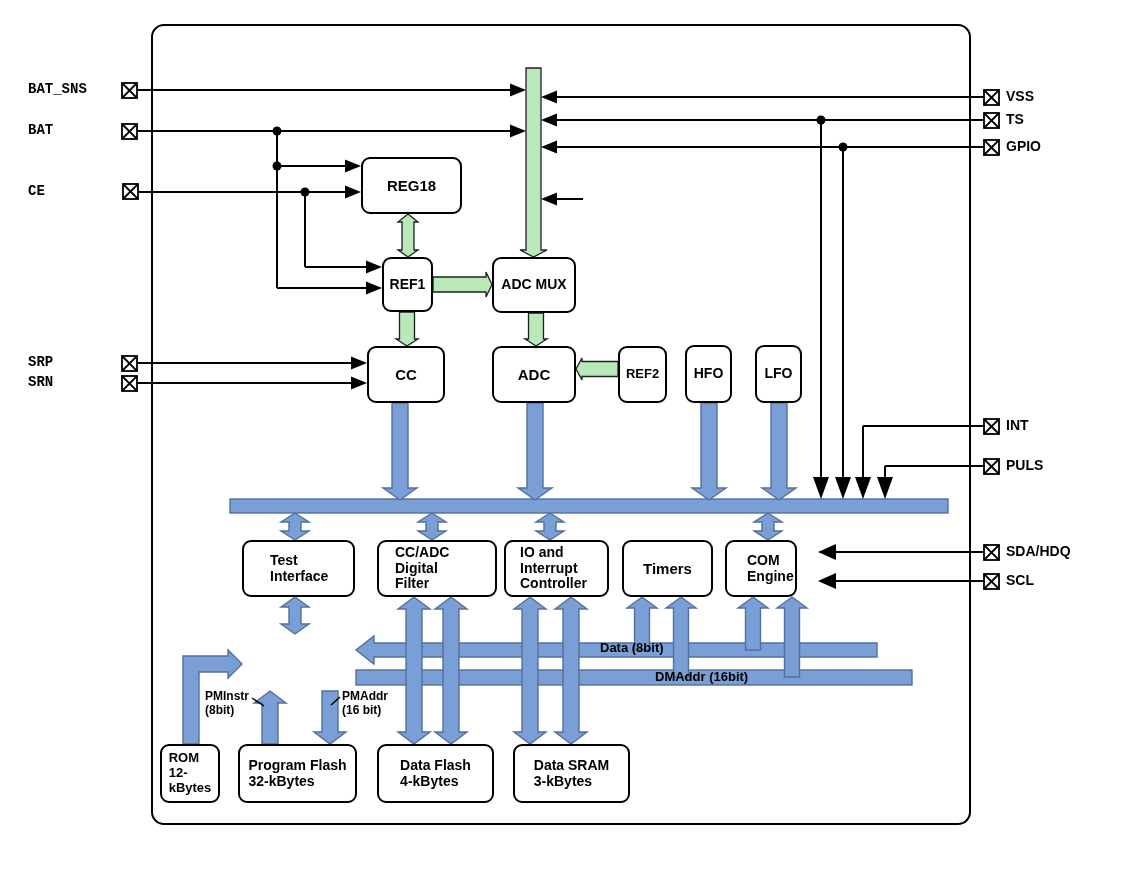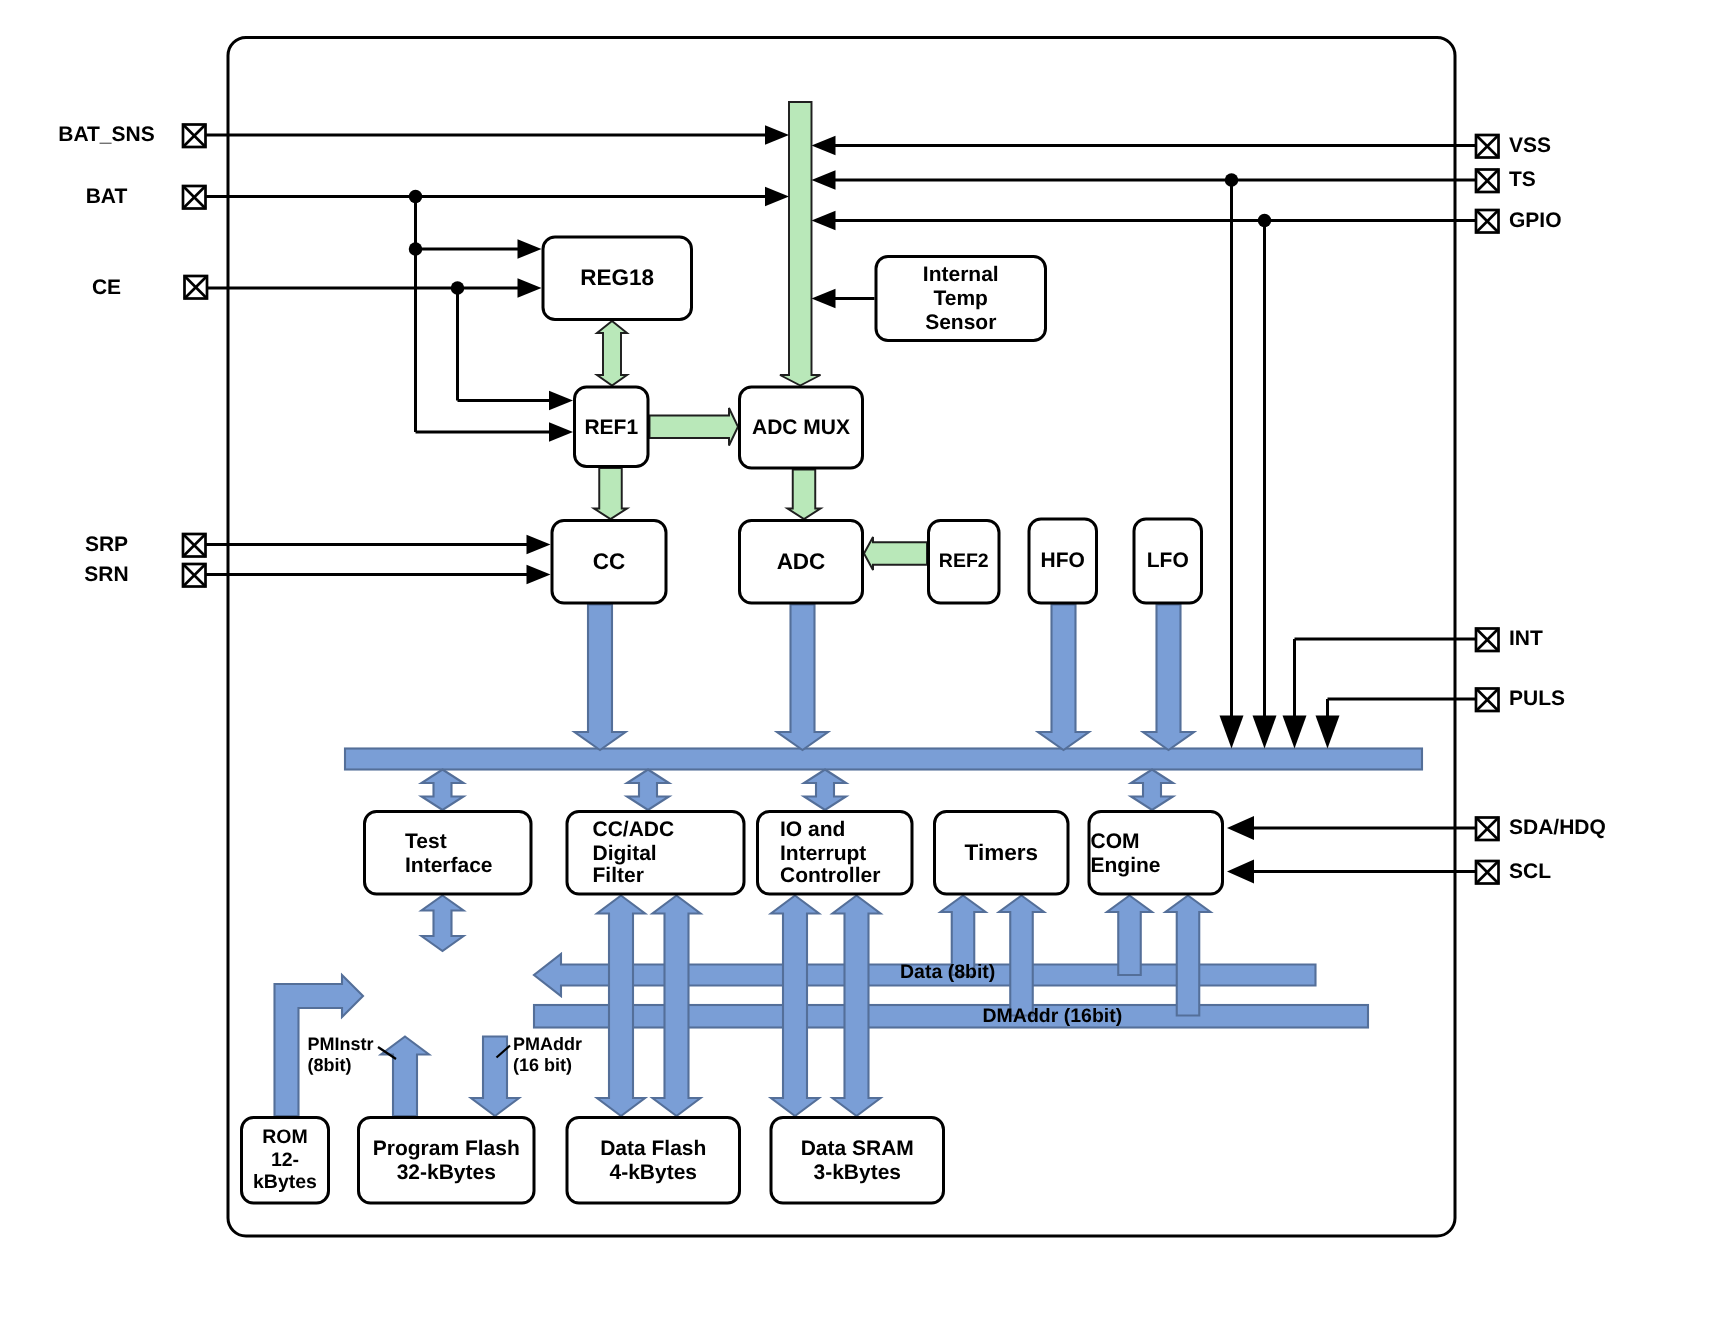--- a/index.html
+++ b/index.html
@@ -1,25 +1,25 @@
 <!DOCTYPE html>
 <html><head>
 <meta charset="utf-8">
 <style>
   html,body{margin:0;padding:0;background:#fff;}
   #canvas{position:relative;width:1139px;height:890px;background:#fff;overflow:hidden;
           font-family:"Liberation Sans", sans-serif;color:#000;}
   #wires{position:absolute;left:0;top:0;width:1139px;height:890px;}
   .blk{position:absolute;box-sizing:border-box;background:#fff;border:2px solid #000;
        border-radius:9px;display:flex;flex-direction:column;justify-content:center;
-       align-items:center;text-align:center;font-weight:bold;white-space:pre-line;
+       align-items:center;text-align:left;font-weight:bold;white-space:pre-line;
        line-height:1.14;font-size:14px;}
   .blk.la{align-items:flex-start;text-align:left;}
   .lbl{position:absolute;font-weight:bold;font-size:14px;white-space:pre-line;line-height:1.1;}
-  .lbl.ra{text-align:center;}
+  .lbl.ra{text-align:left;font-family:Liberation Mono, monospace;}
   .buslbl{position:absolute;font-weight:bold;font-size:13px;white-space:pre-line;line-height:1.1;}
   .smlbl{position:absolute;font-weight:bold;font-size:12px;white-space:pre-line;line-height:1.15;}
 </style>
 </head>
 <body>
 
 <div id="canvas">
 
 <svg id="wires" width="1139" height="890" viewBox="0 0 1139 890" xmlns="http://www.w3.org/2000/svg">
 
@@ -187,38 +187,35 @@
       <rect x="984" y="574" width="15" height="15"></rect>
           <line x1="984" y1="574" x2="999" y2="589"></line>
           <line x1="999" y1="574" x2="984" y2="589"></line>
         </g>
   </g>
 </svg>
 
   <div class="blk" style="left:361px;top:157px;width:101px;height:57px;font-size:15px">REG18</div>
   <div class="blk" style="left:382px;top:257px;width:51px;height:55px">REF1</div>
   <div class="blk" style="left:492px;top:257px;width:84px;height:56px">ADC MUX</div>
-  <div class="blk" style="left:583px;top:170px;width:115px;height:58px">Internal
-Temp
-Sensor</div>
   <div class="blk" style="left:367px;top:346px;width:78px;height:57px;font-size:15px">CC</div>
   <div class="blk" style="left:492px;top:346px;width:84px;height:57px;font-size:15px">ADC</div>
   <div class="blk" style="left:618px;top:346px;width:49px;height:57px;font-size:13px">REF2</div>
   <div class="blk" style="left:685px;top:345px;width:47px;height:58px">HFO</div>
   <div class="blk" style="left:755px;top:345px;width:47px;height:58px">LFO</div>
   <div class="blk la" style="left:377px;top:540px;width:120px;height:57px;padding-left:16px">CC/ADC
 Digital
 Filter</div>
   <div class="blk la" style="left:242px;top:540px;width:113px;height:57px;padding-left:26px">Test
 Interface</div>
   <div class="blk" style="left:622px;top:540px;width:91px;height:57px;font-size:15px">Timers</div>
   <div class="blk la" style="left:504px;top:540px;width:105px;height:57px;padding-left:14px">IO and
 Interrupt
 Controller</div>
-  <div class="blk la" style="left:725px;top:540px;width:91px;height:57px;">COM
+  <div class="blk la" style="left:725px;top:540px;width:72px;height:57px;padding-left:20px">COM
 Engine</div>
   <div class="blk" style="left:160px;top:744px;width:60px;height:59px;font-size:13px">ROM
 12-
 kBytes</div>
   <div class="blk" style="left:238px;top:744px;width:119px;height:59px">Program Flash
 32-kBytes</div>
   <div class="blk" style="left:377px;top:744px;width:117px;height:59px">Data Flash
 4-kBytes</div>
   <div class="blk" style="left:513px;top:744px;width:117px;height:59px">Data SRAM
 3-kBytes</div>

